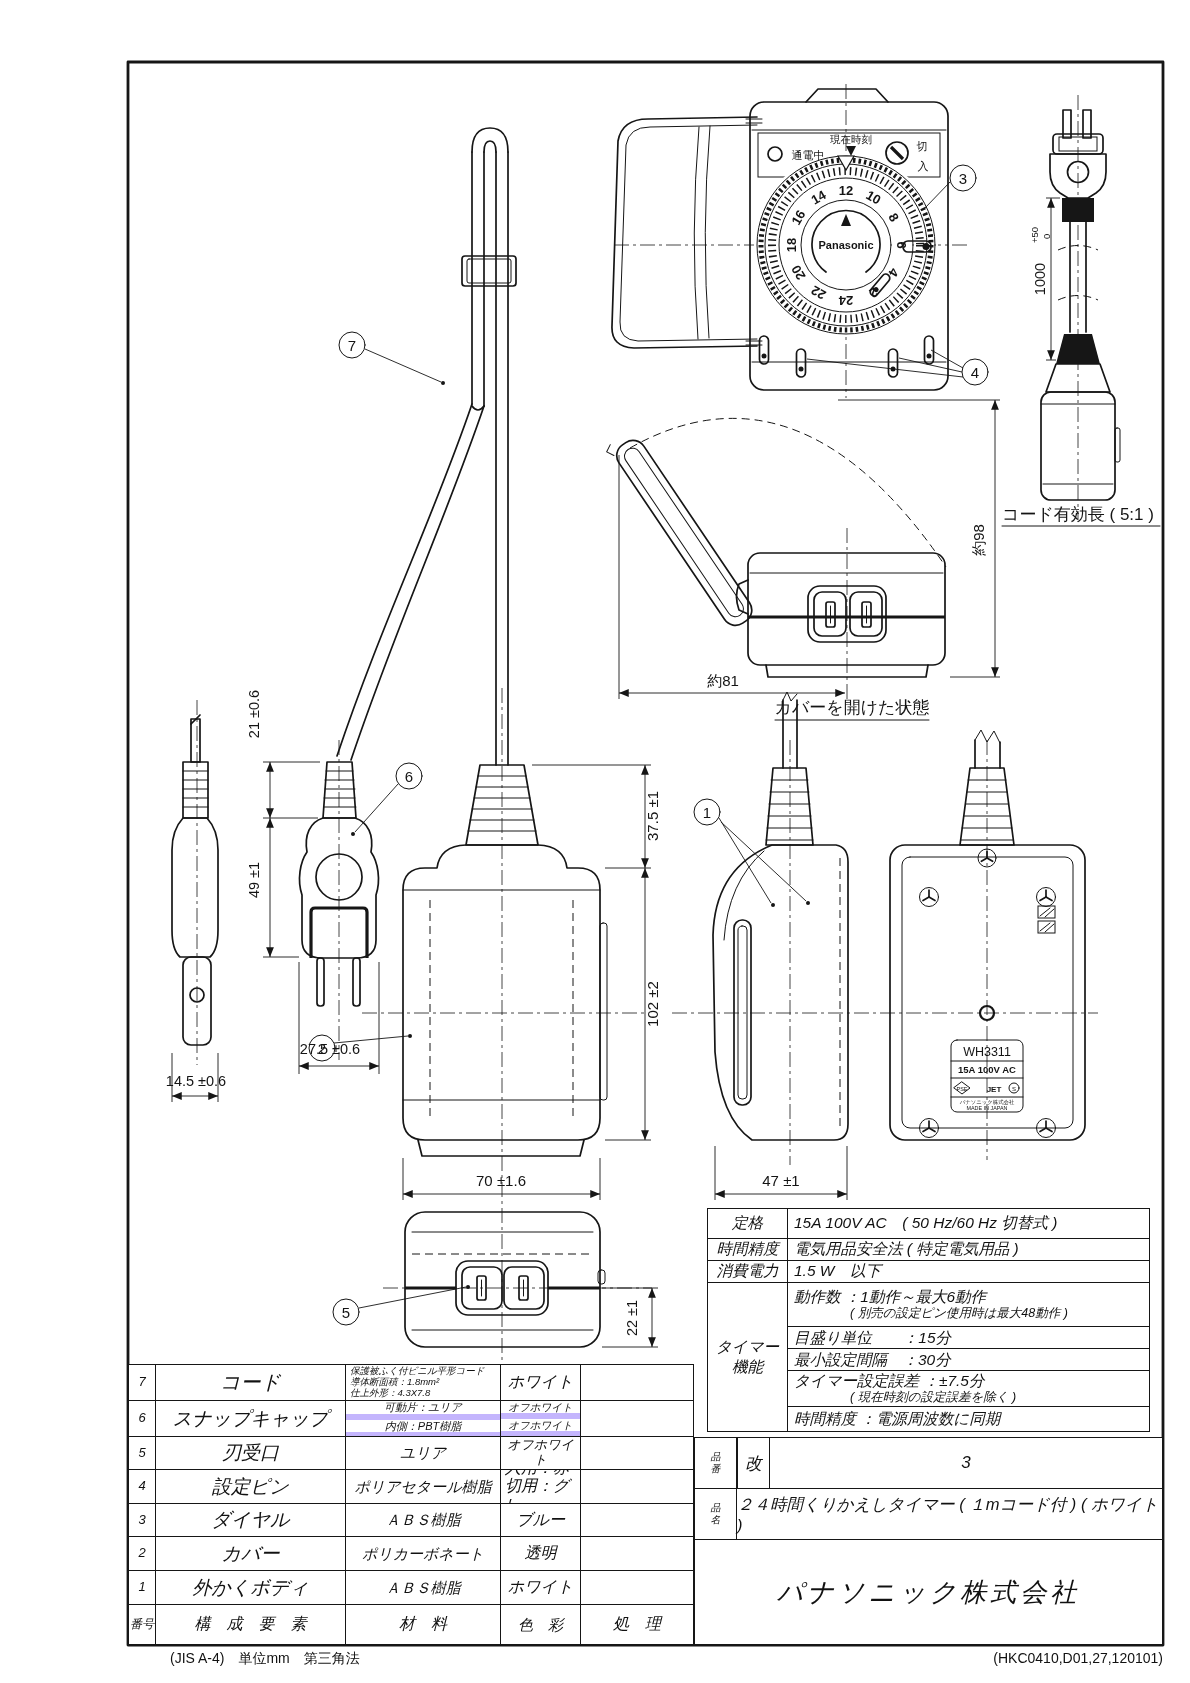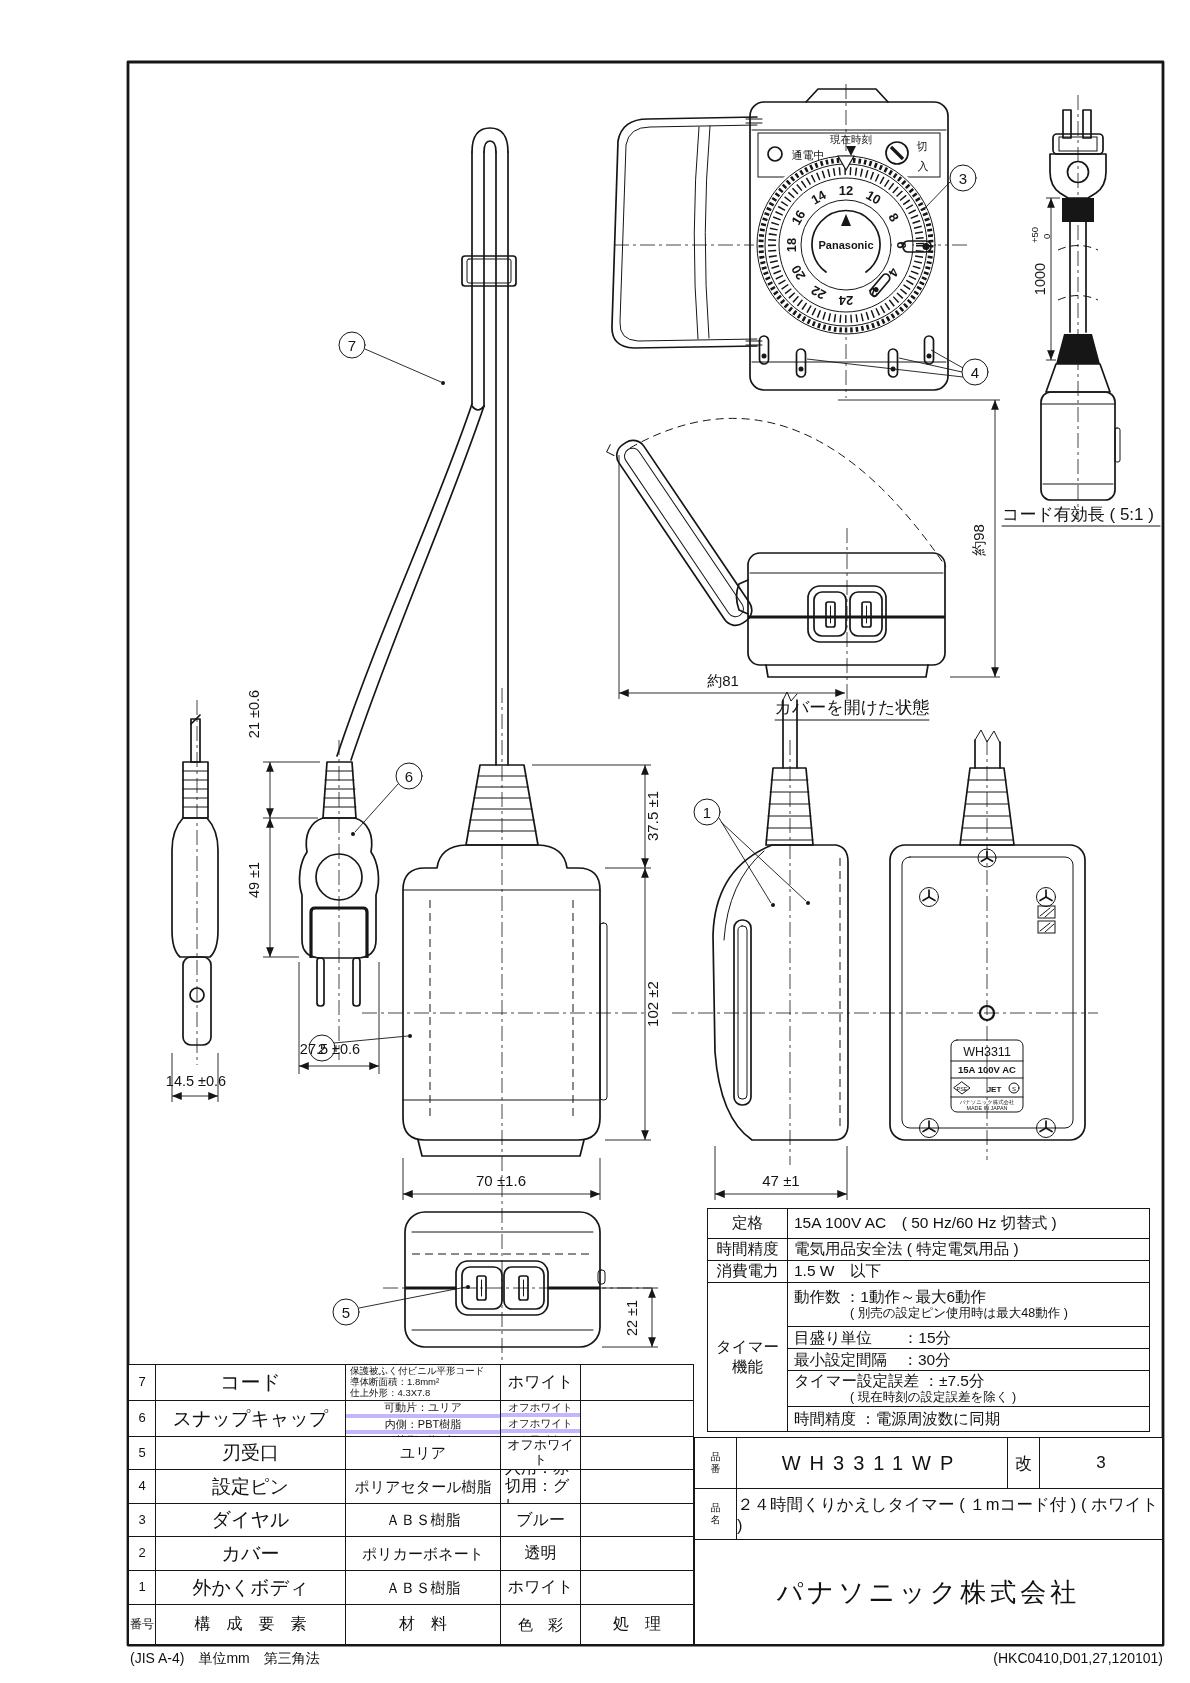--- a/index.html
+++ b/index.html
@@ -15,36 +15,36 @@
   .cl{fill:none;stroke:#161616;stroke-width:0.8;stroke-dasharray:15 4 3 4;}
   .hd{fill:none;stroke:#161616;stroke-width:1;stroke-dasharray:8 5;}
   .blk{fill:#161616;stroke:none;}
   .wfill{fill:#ffffff;}
   .dt{font-size:14.5px;}
   .ct{font-size:15px;}
   .cap{font-size:17px;}
   .lbl{font-size:11px;}
   .dial-n{font-size:13px;font-weight:bold;}
   
-  .tbl{position:absolute;box-sizing:border-box;border:1.8px solid #161616;background:#fff;}
+  .tbl{position:absolute;box-sizing:border-box;border:1.8px solid #161616;background:#fff;font-style:italic;}
   .tbl *{box-sizing:border-box;}
   .parts{left:128px;top:1364px;width:566px;height:281px;display:flex;flex-direction:column;}
   .prow{display:flex;border-bottom:1.4px solid #161616;}
   .prow:last-child{border-bottom:none;}
   .pc{border-right:1.4px solid #161616;display:flex;align-items:center;justify-content:center;
       text-align:center;overflow:hidden;line-height:1.15;}
   .pc:last-child{border-right:none;}
   .c-no{width:27px;font-size:13px;}
   .c-comp{width:190px;font-size:19px;}
   .c-mat{width:155px;font-size:15px;}
   .c-col{width:80px;font-size:13px;}
   .c-tr{flex:1;font-size:15px;}
   .stack{flex-direction:column;justify-content:center;align-items:flex-start;padding-left:4px;text-align:left;}
   .sub3{flex-direction:column;align-items:stretch;justify-content:stretch;padding:0;}
-  .sub3 > div{flex:1;display:flex;align-items:center;justify-content:center;border-bottom:4px solid #c4b5fd;}
+  .sub3 > div{flex:1;display:flex;align-items:center;justify-content:center;border-bottom:6px solid #c4b5fd;}
   .sub3 > div:last-child{border-bottom:none;}
   .phead{flex:1;font-size:15px;}
   .phead .pc{font-size:15px;}
   .spec{left:707px;top:1208px;width:443px;height:224px;display:flex;flex-direction:column;font-size:15.5px;}
   .srow{display:flex;border-bottom:1.4px solid #161616;}
   .slab{width:80px;border-right:1.4px solid #161616;display:flex;align-items:center;justify-content:center;text-align:center;}
   .sval{flex:1;display:flex;align-items:center;padding-left:6px;}
   .timerblk{display:flex;flex:1;}
   .timerlab{width:80px;border-right:1.4px solid #161616;display:flex;flex-direction:column;align-items:center;justify-content:center;line-height:1.3;}
   .timerrows{flex:1;display:flex;flex-direction:column;}
@@ -55,21 +55,21 @@
   .tb-title{height:53px;border-bottom:1.6px solid #161616;display:flex;align-items:center;justify-content:center;
             font-size:27px;}
   .tb-row{height:51px;border-bottom:1.6px solid #161616;display:flex;}
   .vlab{width:42px;border-right:1.4px solid #161616;display:flex;align-items:center;justify-content:center;}
   .vlab span{width:1em;word-break:break-all;line-height:1.2;font-size:10px;text-align:center;display:block;}
   .tb-pn{width:270px;display:flex;align-items:center;justify-content:center;font-size:20px;letter-spacing:9px;}
   .tb-kai{width:33px;border-left:1.4px solid #161616;border-right:1.4px solid #161616;display:flex;align-items:center;justify-content:center;font-size:17px;}
   .tb-rev{flex:1;display:flex;align-items:center;justify-content:center;font-size:17px;}
   .tb-name{flex:1;display:flex;align-items:center;justify-content:center;font-size:16.5px;}
   .tb-co{flex:1;display:flex;align-items:center;justify-content:center;font-size:26px;letter-spacing:4px;}
-  .footer{position:absolute;top:1650px;font-size:14px;}
+  .footer{position:absolute;top:1650px;font-size:14px;margin-left:40px;}
   .f-left{left:130px;}
   .f-right{right:27px;}
 </style>
 </head>
 <body>
 
 <div class="page">
 
 <svg width="1190" height="1683" viewBox="0 0 1190 1683">
   <defs>
@@ -615,21 +615,20 @@
       </div>
     </div>
   </div>
 </div>
 
 <div class="tbl title-block">
   <div class="tb-row">
     <div class="vlab">
           <span>品番</span>
         </div>
-    <div class="tb-pn">WH3311WP</div>
     <div class="tb-kai">改</div>
     <div class="tb-rev">3</div>
   </div>
   <div class="tb-row">
     <div class="vlab">
           <span>品名</span>
         </div>
     <div class="tb-name">２４時間くりかえしタイマー ( １mコード付 ) ( ホワイト )</div>
   </div>
   <div class="tb-row" style="border-bottom:none;flex:1">

